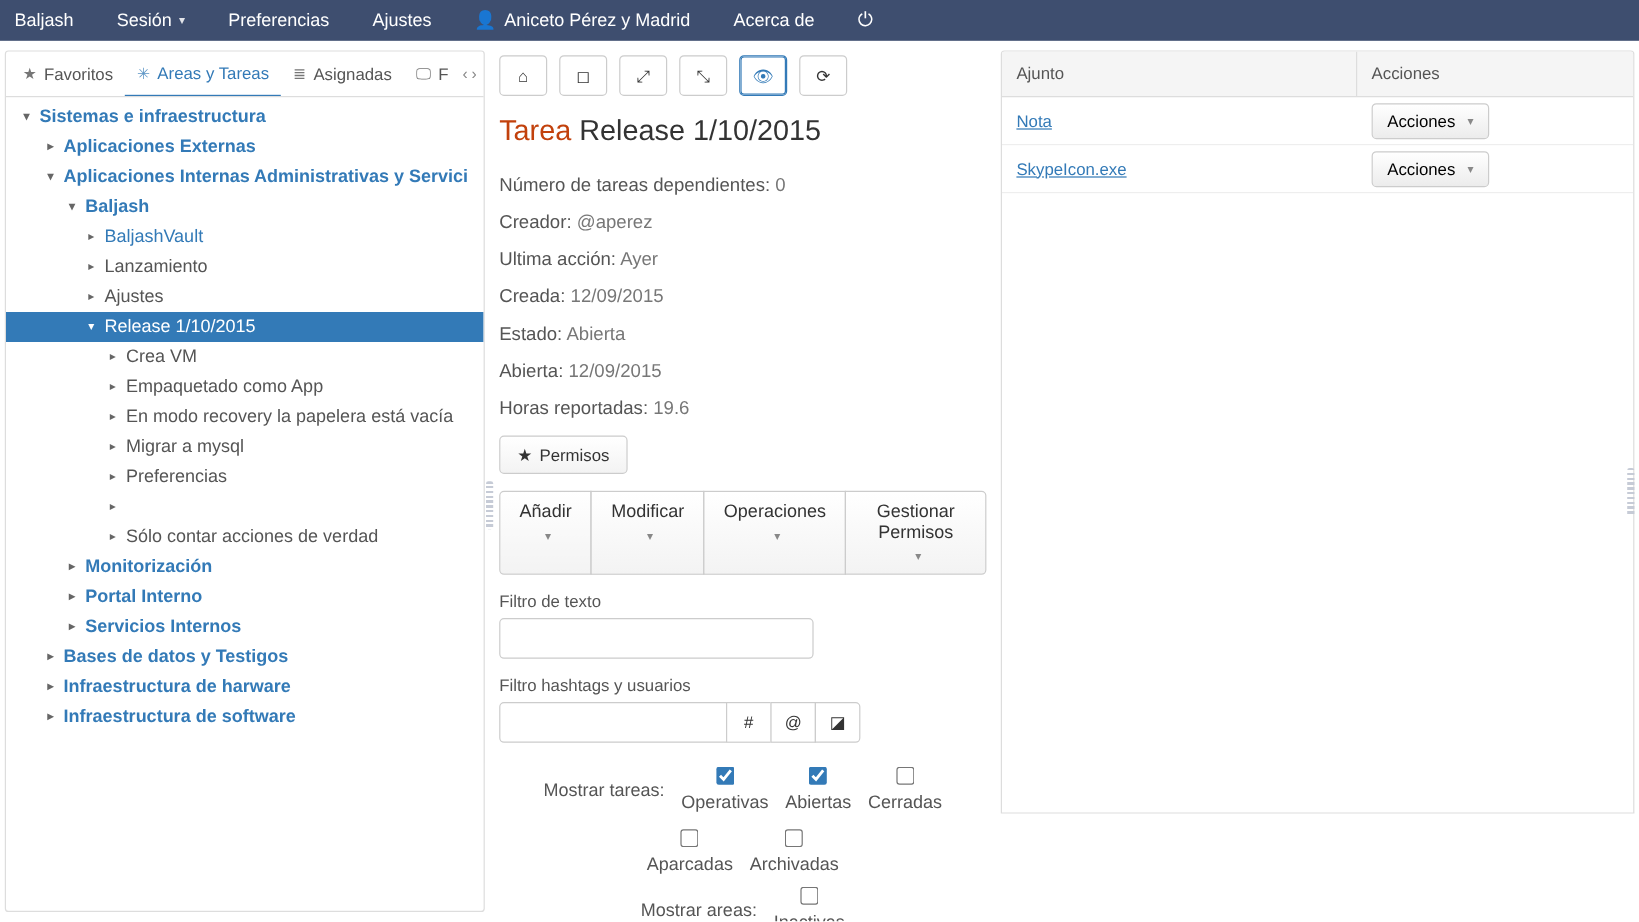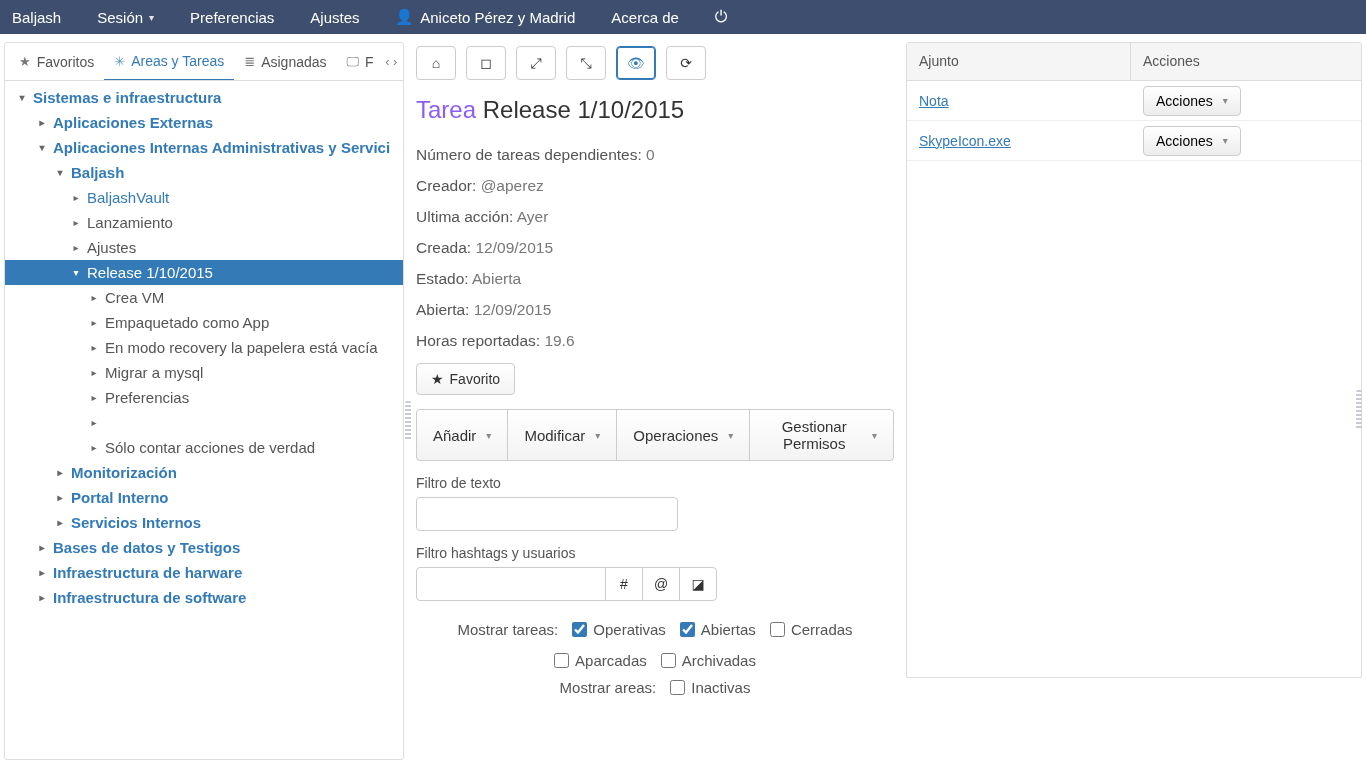--- a/index.html
+++ b/index.html
@@ -8,60 +8,60 @@
   .topbar{background:#3e4e6f;color:#fff;height:34px;display:flex;align-items:center;padding:0 8px;font-size:15px;}
   .topbar .titem{padding:0 18px;height:34px;display:flex;align-items:center;cursor:pointer;}
   .topbar .brand{font-weight:400;padding-left:4px;}
   .topbar .caret{margin-left:6px;font-size:10px;opacity:.85;}
   .topbar .usericon{margin-right:6px;font-weight:bold;}
   .topbar .power{font-size:16px;}
   
   .app{display:flex;height:calc(768px - 34px);width:100%;}
   .left{width:400px;border:1px solid #ddd;margin:8px 0 8px 4px;border-radius:3px;display:flex;flex-direction:column;position:relative;}
   .mid{flex:1;padding:8px 12px;overflow:hidden;position:relative;}
-  .right{width:456px;border:1px solid #ddd;margin:8px 4px 0 0;border-radius:3px 3px 0 0;height:636px;overflow:hidden;}
+  .right{width:528px;border:1px solid #ddd;margin:8px 4px 0 0;border-radius:3px 3px 0 0;height:636px;overflow:hidden;}
   
   .ltabs{display:flex;align-items:center;border-bottom:1px solid #ddd;height:38px;padding:0 4px;overflow:hidden;white-space:nowrap;}
   .ltab{padding:0 10px;height:38px;display:flex;align-items:center;color:#555;cursor:pointer;gap:6px;}
   .ltab.active{color:#337ab7;border-bottom:2px solid #337ab7;margin-bottom:-1px;}
   .ltab .ico{font-size:13px;opacity:.8;}
   .ltabs .navbtn{width:16px;text-align:center;color:#888;cursor:pointer;font-size:13px;}
   
   .treewrap{flex:1;overflow-y:scroll;overflow-x:hidden;padding-top:4px;}
   .tn{display:flex;align-items:center;height:25px;line-height:25px;white-space:nowrap;cursor:pointer;font-size:15px;color:#555;}
   .tn .tw{display:inline-block;width:14px;text-align:center;font-size:10px;color:#666;margin-right:4px;}
   .tn.bold{color:#337ab7;font-weight:600;}
   .tn.link{color:#337ab7;}
   .tn.sel{background:#337ab7;color:#fff;}
   .tn.sel .tw{color:#fff;}
   .d0{padding-left:10px;} .d1{padding-left:30px;} .d2{padding-left:48px;} .d3{padding-left:64px;} .d4{padding-left:82px;}
   
   .mtb{display:flex;gap:10px;margin:4px 0 16px 0;}
   .iconbtn{width:40px;height:34px;border:1px solid #ccc;border-radius:4px;background:#fff;display:flex;align-items:center;justify-content:center;cursor:pointer;font-size:14px;color:#333;}
   .iconbtn.active{border-color:#337ab7;color:#337ab7;box-shadow:0 0 0 1px #337ab7 inset;}
   h2.task{font-weight:400;font-size:24px;color:#333;margin-bottom:22px;}
-  h2.task .pre{color:#8b5cf6;}
+  h2.task .pre{color:#c2410c;}
   .kv{font-size:15.5px;color:#333;margin-bottom:13px;}
   .kv .k{color:#555;}
   .kv .v{color:#777;}
   .btn{border:1px solid #ccc;background:linear-gradient(#fff,#f3f3f3);border-radius:4px;padding:7px 14px;font-size:14px;cursor:pointer;color:#333;display:inline-flex;align-items:center;gap:6px;}
   .btngrp{display:flex;margin:14px 0 14px 0;}
-  .btngrp .btn{border-radius:0;margin-left:-1px;padding:8px 16px;font-size:15px;}
+  .btngrp .btn{border-radius:0;margin-left:-1px;padding:8px 16px;font-size:15px;flex-direction:column;}
   .btngrp .btn:first-child{border-radius:4px 0 0 4px;margin-left:0;}
   .btngrp .btn:last-child{border-radius:0 4px 4px 0;}
   .c2{font-size:10px;color:#888;margin-left:4px;}
   .flabel{font-size:14px;color:#555;margin:8px 0 6px;}
   .tinput{border:1px solid #ccc;border-radius:4px;height:34px;padding:0 8px;font-size:14px;}
   .w260{width:262px;} .w190{width:190px;}
   .inlgrp{display:flex;gap:0;margin-top:2px;}
   .inlgrp .tinput{border-radius:4px 0 0 4px;}
   .mini{width:38px;height:34px;border:1px solid #ccc;margin-left:-1px;background:#fff;display:flex;align-items:center;justify-content:center;cursor:pointer;}
   .mini:last-child{border-radius:0 4px 4px 0;}
   .chkrow{display:flex;align-items:center;gap:14px;font-size:15px;color:#555;margin-top:20px;flex-wrap:wrap;justify-content:center;}
-  .chkrow label{display:inline-flex;align-items:center;gap:6px;cursor:pointer;}
+  .chkrow label{display:inline-flex;align-items:center;gap:6px;cursor:pointer;flex-direction:column;}
   .chkrow input{width:15px;height:15px;accent-color:#337ab7;}
   
   .rhead{display:flex;background:#f5f5f5;border-bottom:1px solid #ddd;height:38px;}
   .rhc{padding:10px 12px;font-size:14px;color:#555;}
   .rhc:first-child{flex:1;border-right:1px solid #ddd;}
   .rhc:last-child{width:230px;}
   .rrow{display:flex;border-bottom:1px solid #eee;height:40px;align-items:center;}
   .rrow .c1{flex:1;padding:0 12px;}
   .rrow .c1 a{color:#337ab7;text-decoration:underline;}
   .rrow .cb{width:230px;padding:0 12px;}
@@ -231,21 +231,21 @@
     <div class="kv"><span class="k">Número de tareas dependientes:</span> <span class="v">0</span></div>
     <div class="kv"><span class="k">Creador:</span> <span class="v">@aperez</span></div>
     <div class="kv"><span class="k">Ultima acción:</span> <span class="v">Ayer</span></div>
     <div class="kv"><span class="k">Creada:</span> <span class="v">12/09/2015</span></div>
     <div class="kv"><span class="k">Estado:</span> <span class="v">Abierta</span></div>
     <div class="kv"><span class="k">Abierta:</span> <span class="v">12/09/2015</span></div>
     <div class="kv"><span class="k">Horas reportadas:</span> <span class="v">19.6</span></div>
 
     <button class="btn">
         <span>★</span>
-        <span>Favorito</span>
+        <span>Permisos</span>
       </button>
 
     <div class="btngrp">
       <button class="btn">
           <span>Añadir</span>
           <span class="c2">▾</span>
         </button>
       <button class="btn">
           <span>Modificar</span>
           <span class="c2">▾</span>

